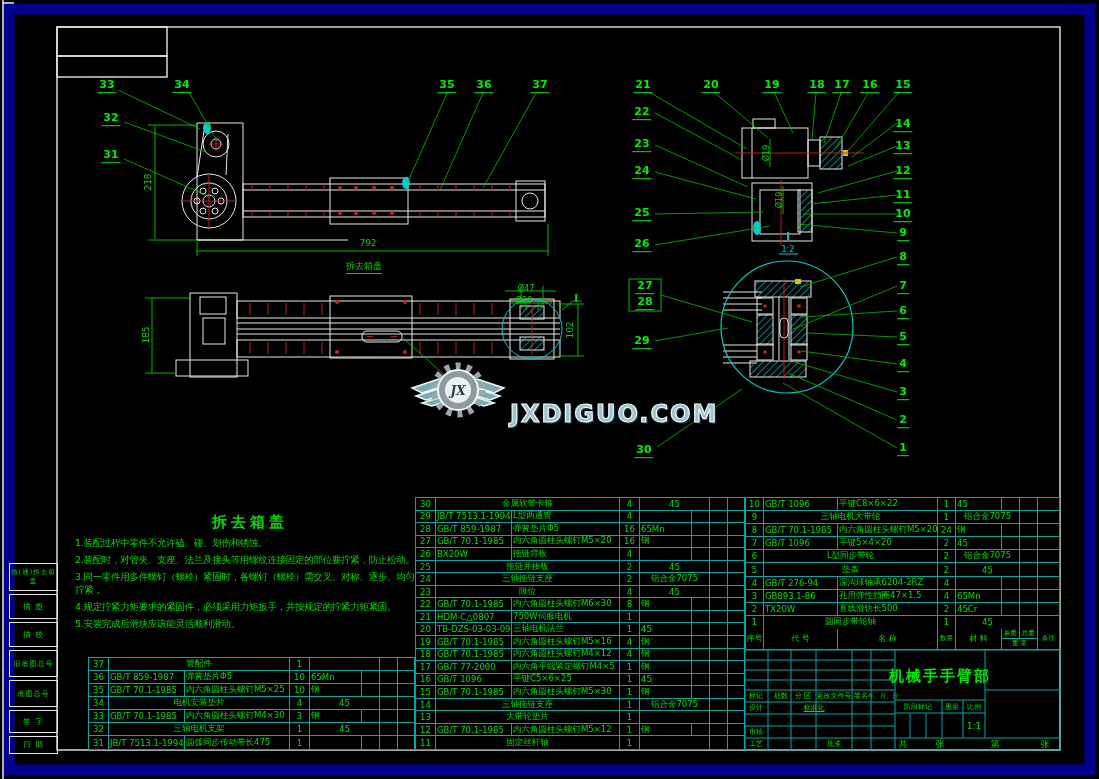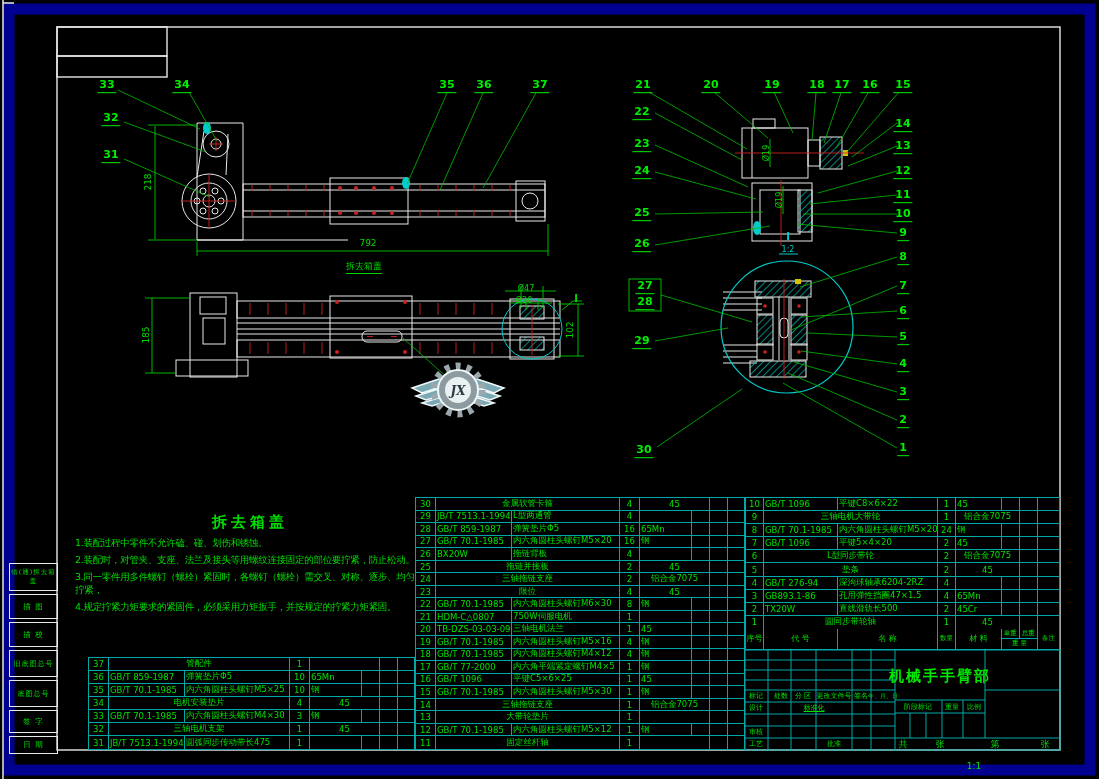--- a/index.html
+++ b/index.html
@@ -260,20 +260,21 @@
       <span class="anno s10" style="left: 576px; top: 298px;">I</span>
       <span class="anno u" style="left: 364px; top: 267px;">拆去箱盖</span>
     </div>
 
   <div id="tech" class="abs">
     <div class="t">拆去箱盖</div>
     <div class="i">1.装配过程中零件不允许磕、碰、划伤和锈蚀。</div>
     <div class="i">2.装配时，对管夹、支座、法兰及接头等用螺纹连接固定的部位要拧紧，防止松动。</div>
     <div class="i">3.同一零件用多件螺钉（螺栓）紧固时，各螺钉（螺栓）需交叉、对称、逐步、均匀拧紧，</div>
     <div class="i">4.规定拧紧力矩要求的紧固件，必须采用力矩扳手，并按规定的拧紧力矩紧固。</div>
+    <div class="i">5.安装完成后滑块应该能灵活顺利滑动。</div>
   </div>
 
   <div class="mblk" style="top:563px;height:28px;font-size:6.5px;">借(通)拆去箱盖</div>
   <div class="mblk" style="top:594px;height:25px;">描 图</div>
   <div class="mblk" style="top:622px;height:25px;">描 校</div>
   <div class="mblk" style="top:650px;height:27px;font-size:7px;">旧底图总号</div>
   <div class="mblk" style="top:680px;height:27px;font-size:7px;">底图总号</div>
   <div class="mblk" style="top:710px;height:23px;">签 字</div>
   <div class="mblk" style="top:736px;height:18px;">日 期</div>
 
@@ -653,30 +654,31 @@
   <span class="tbl-lab" style="left:861px;top:696px;">签名</span>
   <span class="tbl-lab" style="left:883px;top:696px;font-size:6px;">年、月、日</span>
   <span class="tbl-lab" style="left:756px;top:708px;">设计</span>
   <span class="tbl-lab" style="left:814px;top:708px;text-decoration:underline;">标准化</span>
   <span class="tbl-lab" style="left:756px;top:732px;">审核</span>
   <span class="tbl-lab" style="left:756px;top:744px;">工艺</span>
   <span class="tbl-lab" style="left:834px;top:744px;">批准</span>
   <span class="tbl-lab" style="left:918px;top:707px;">阶段标记</span>
   <span class="tbl-lab" style="left:952px;top:707px;">重量</span>
   <span class="tbl-lab" style="left:974px;top:707px;">比例</span>
-  <span class="tbl-lab s9" style="left:974px;top:726px;margin-top:40px;">1:1</span>
+  <span class="tbl-lab s9" style="left:974px;top:726px;">1:1</span>
   <span class="tbl-lab s9" style="left:903px;top:744px;">共</span>
   <span class="tbl-lab s9" style="left:940px;top:744px;">张</span>
   <span class="tbl-lab s9" style="left:995px;top:744px;">第</span>
   <span class="tbl-lab s9" style="left:1045px;top:744px;">张</span>
 
   <div id="wm" class="abs">
     <svg width="100" height="80" style="position:absolute;left:0;top:2px;">
       <path d="M4,38 L40,26 L44,33 L14,43 Z M8,46 L40,36 L44,42 L18,50 Z M14,53 L40,45 L43,50 L24,56 Z" fill="#7aa9b4" stroke="#eef7f8" stroke-width="1.5"></path>
       <path d="M96,38 L60,26 L56,33 L86,43 Z M92,46 L60,36 L56,42 L82,50 Z M86,53 L60,45 L57,50 L76,56 Z" fill="#7aa9b4" stroke="#eef7f8" stroke-width="1.5"></path>
       <circle cx="50" cy="40" r="24" fill="none" stroke="#9aa7ad" stroke-width="7" stroke-dasharray="5,6"></circle>
       <circle cx="50" cy="40" r="20" fill="#8d9ba1" stroke="#eef7f8" stroke-width="2"></circle>
       <circle cx="50" cy="40" r="13" fill="#e9f1f2"></circle>
       <text x="50" y="45" text-anchor="middle" font-size="12" font-weight="bold" font-style="italic" fill="#2a3a40" font-family="DejaVu Serif, serif">JX</text>
     </svg>
+    <span class="dom">JXDIGUO.COM</span>
   </div>
 
 </div>
 
 </body></html>

